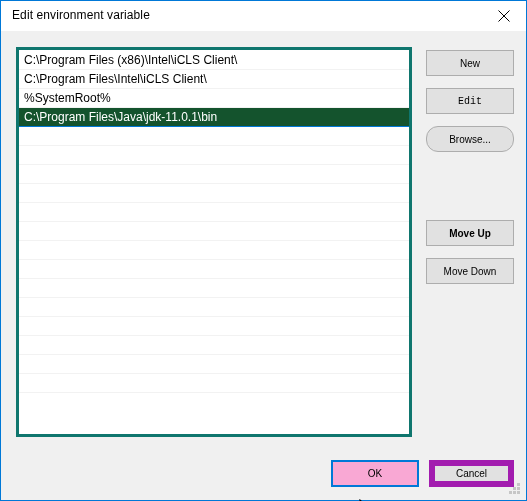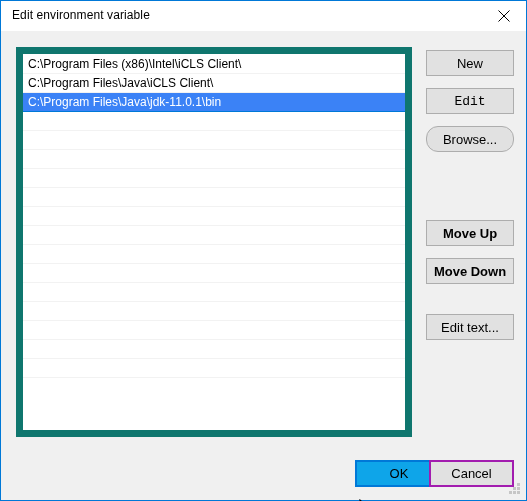--- a/index.html
+++ b/index.html
@@ -72,92 +72,91 @@
   }
 
   
   .listbox {
     position: absolute;
     left: 15px;
     top: 16px;
     width: 396px;
     height: 390px;
     box-sizing: border-box;
-    border: 7px solid #0f766e;
+    border: 3px solid #0f766e;
     background: #ffffff;
     overflow: hidden;
     padding: 1px 0 0 0;
   }
   .list-row {
     position: relative;
     height: 19px;
     line-height: 19px;
     box-sizing: border-box;
     border-bottom: 1px solid #f2f2f2;
     padding-left: 5px;
     font-size: 12px;
     color: #000000;
     white-space: nowrap;
     overflow: hidden;
   }
   .list-row.selected {
-    background: #3b82f6;
+    background: #14532d;
     color: #ffffff;
     border-bottom: 1px solid #0078d7;
   }
   .list-row.empty {
     color: transparent;
   }
 
   
   .btn {
     position: absolute;
     box-sizing: border-box;
     border: 1px solid #adadad;
     background: #e1e1e1;
     color: #000000;
     font-family: "Liberation Sans", sans-serif;
-    font-size: 13px;
+    font-size: 10px;
     text-align: center;
     padding: 0;
     display: flex;
     align-items: center;
     justify-content: center;
     white-space: nowrap;
   }
   .side-btn {
     left: 425px;
     width: 88px;
     height: 26px;
   }
   .sb-new       { top: 19px; }
   .sb-edit      { top: 57px; font-family: Liberation Mono, monospace; }
   .sb-browse    { top: 95px; border-radius: 12px; }
   .sb-delete    { top: 133px; }
   .sb-moveup    { top: 189px; font-weight: bold; }
-  .sb-movedown  { top: 227px; font-weight: bold; }
+  .sb-movedown  { top: 227px; }
   .sb-edittext  { top: 283px; }
 
   
   .bottom-btn {
     top: 429px;
     height: 27px;
   }
   .btn-ok {
     left: 330px;
     width: 88px;
     border: 2px solid #0078d7;
-    background: #0ea5e9;
-    margin-left: 24px;
+    background: #f9a8d4;
   }
   .btn-cancel {
     left: 428px;
     width: 85px;
     background: #e1e1e1;
-    border: 2px solid #a21caf;
+    border: 6px solid #a21caf;
   }
 
   
   .resize-grip {
     position: absolute;
     left: 508px;
     top: 452px;
     width: 12px;
     height: 12px;
   }
@@ -200,21 +199,22 @@
           <line x1="11.5" y1="0.5" x2="0.5" y2="11.5" stroke="#000000" stroke-width="1"></line>
         </svg>
       </span>
     </div>
   </div>
 
   <div class="client">
 
     <div class="listbox">
       <div class="list-row">C:\Program Files (x86)\Intel\iCLS Client\</div>
-      <div class="list-row">C:\Program Files\Java\iCLS Client\</div>
+      <div class="list-row">C:\Program Files\Intel\iCLS Client\</div>
+      <div class="list-row">%SystemRoot%</div>
       <div class="list-row selected">C:\Program Files\Java\jdk-11.0.1\bin</div>
       <div class="list-row empty"></div>
       <div class="list-row empty"></div>
       <div class="list-row empty"></div>
       <div class="list-row empty"></div>
       <div class="list-row empty"></div>
       <div class="list-row empty"></div>
       <div class="list-row empty"></div>
       <div class="list-row empty"></div>
       <div class="list-row empty"></div>
@@ -223,21 +223,20 @@
       <div class="list-row empty"></div>
       <div class="list-row empty"></div>
       <div class="list-row empty"></div>
     </div>
 
     <button class="btn side-btn sb-new">New</button>
     <button class="btn side-btn sb-edit">Edit</button>
     <button class="btn side-btn sb-browse">Browse...</button>
     <button class="btn side-btn sb-moveup">Move Up</button>
     <button class="btn side-btn sb-movedown">Move Down</button>
-    <button class="btn side-btn sb-edittext">Edit text...</button>
 
     <button class="btn bottom-btn btn-ok">OK</button>
     <button class="btn bottom-btn btn-cancel">Cancel</button>
 
     <div class="resize-grip">
       <i></i>
         <i></i>
         <i></i>
         <i></i>
         <i></i>

